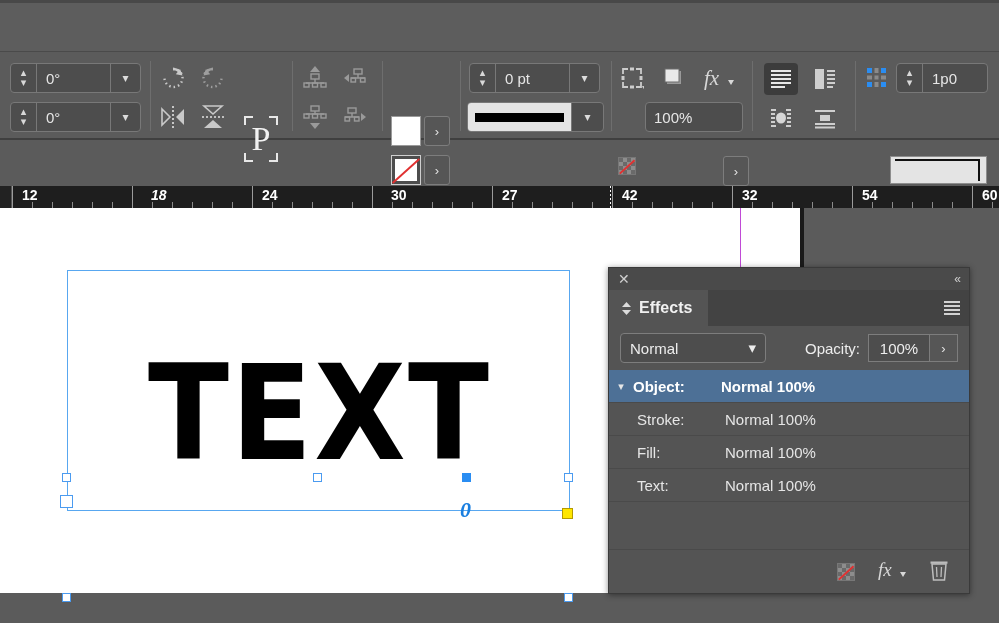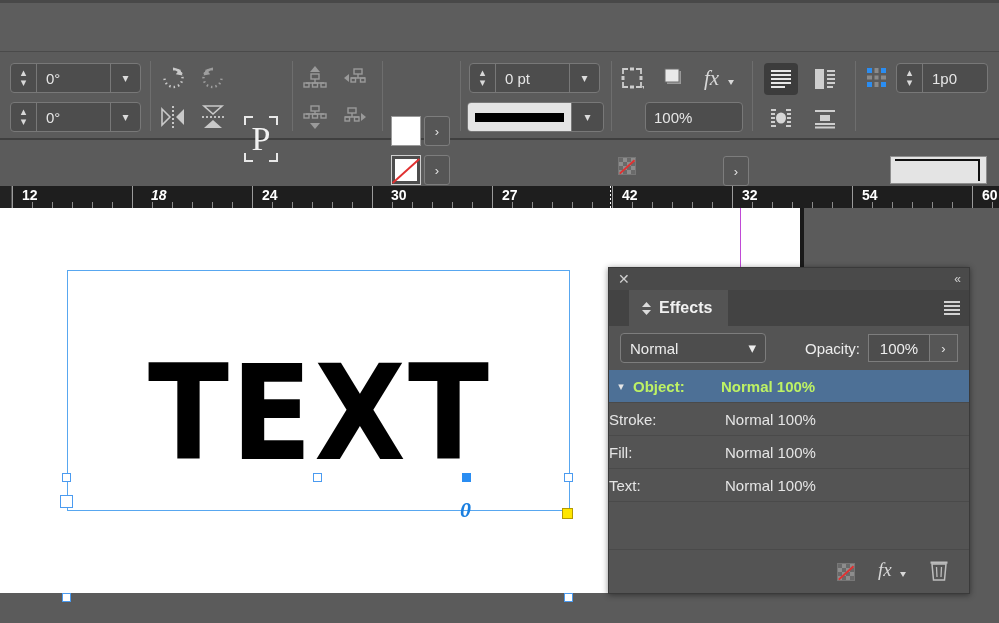--- a/index.html
+++ b/index.html
@@ -210,21 +210,21 @@
     padding: 0 9px;
   }
   .panel-close { color: #cfcfcf; font-size: 14px; line-height: 1; }
   .panel-collapse { color: #cfcfcf; font-size: 12px; letter-spacing: -1px; }
   .panel-tabs {
     height: 36px; background: #434343; display: flex; align-items: stretch;
     position: relative;
   }
   .panel-tab {
     background: #545454; display: flex; align-items: center;
-    padding: 0 16px 0 12px; gap: 7px; margin-left: 20px;
+    padding: 0 16px 0 12px; gap: 7px;
   }
   .panel-tab-label { color: #f0f0f0; font-size: 16px; font-weight: 700; }
   .panel-menu-btn {
     position: absolute; right: 9px; top: 50%; transform: translateY(-50%);
     display: flex; flex-direction: column; gap: 2px;
   }
   .panel-menu-btn span { display:block; width: 16px; height: 2px; background: #d2d2d2; }
 
   .blend-row {
     height: 44px; display: flex; align-items: center; padding: 0 11px; gap: 8px;
@@ -248,22 +248,22 @@
     color: #e2e2e2; font-size: 13px; background: #565656;
   }
 
   .fx-row {
     height: 33px; display: flex; align-items: center;
     border-bottom: 1px solid #4a4a4a; color: #e6e6e6; font-size: 15px;
   }
   .fx-row.selected { background: #4d7096; }
   .fx-row .arrow { width: 24px; text-align: center; font-size: 11px; color: #e6e6e6; }
   .fx-row .fx-key { width: 88px; }
-  .fx-row.indent .fx-key { width: 116px; }
-  .fx-row.selected .fx-key, .fx-row.selected .fx-val { font-weight: 700; color: #bef264; }
+  .fx-row.indent .fx-key { padding-left: 28px; width: 116px; }
+  .fx-row.selected .fx-key, .fx-row.selected .fx-val { font-weight: 700; color: #ffffff; }
 
   .checkrow {
     height: 44px; display: flex; align-items: center; gap: 10px; padding: 0 14px;
     border-top: 1px solid #4a4a4a;
   }
   .cbox {
     width: 17px; height: 17px; border: 1.5px solid #d6d6d6; background: #545454;
   }
   .cblabel { color: #ededed; font-size: 15px; }
 

